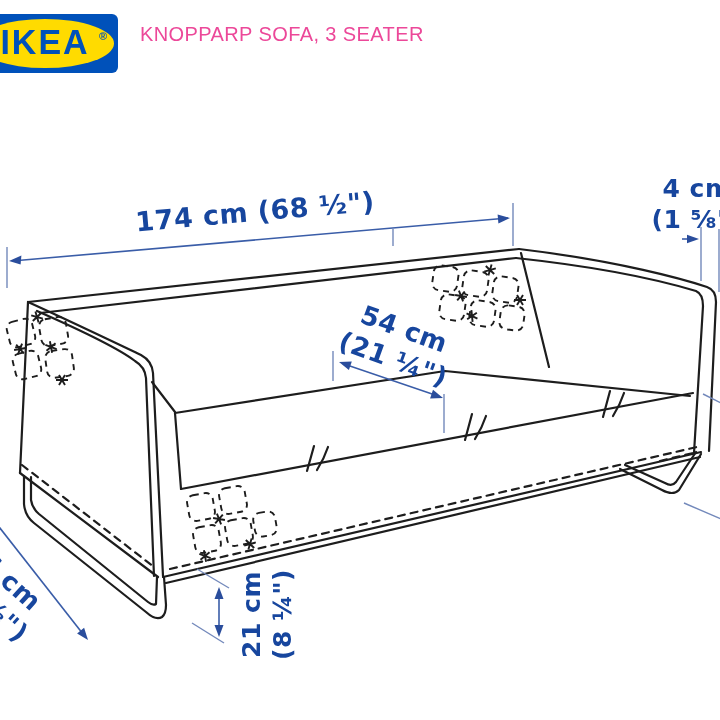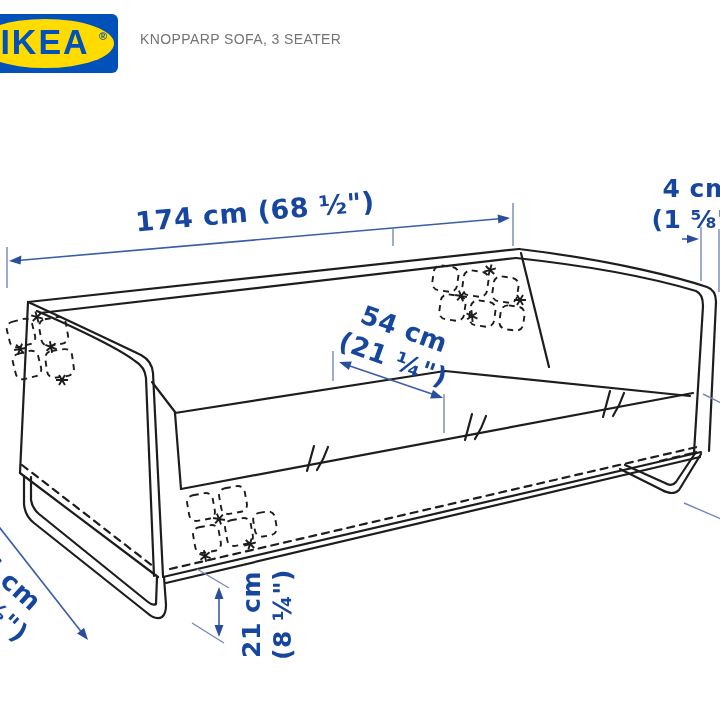--- a/index.html
+++ b/index.html
@@ -9,21 +9,21 @@
   
   .logo{position:absolute;left:-28px;top:14px;width:146px;height:59px;
         background:#0051BA;border-radius:6px;}
   .logo .oval{position:absolute;left:4px;top:5px;width:138px;height:49px;
         background:#FFDB00;border-radius:50%;}
   .logo .word{position:absolute;left:0;top:50%;transform:translateY(-54%) scaleY(1.04);
         width:146px;text-align:center;font-weight:bold;font-size:34px;letter-spacing:2px;
         color:#0051BA;font-family:"Liberation Sans",sans-serif;}
   .logo .reg{position:absolute;left:127px;top:16px;font-size:11px;font-weight:bold;color:#0051BA;}
   
-  .title{position:absolute;left:140px;top:31px;font-size:14px;color:#737373;
+  .title{position:absolute;left:140px;top:23px;font-size:20px;color:#ec4899;
          letter-spacing:0.4px;white-space:nowrap;}
   
   svg{position:absolute;left:0;top:0;}
   .ink{stroke:#1d1d1d;stroke-width:2.2;fill:none;stroke-linecap:round;stroke-linejoin:round;}
   .dash{stroke-dasharray:7 6;}
   .quilt{stroke:#1d1d1d;stroke-width:1.9;fill:none;stroke-dasharray:6 5;}
   .star{stroke:#1d1d1d;stroke-width:1.9;fill:none;}
   .ext{stroke:#7389bb;stroke-width:1.4;fill:none;}
   .dline{stroke:#3a5da8;stroke-width:1.6;fill:none;}
   .ahead{fill:#2a4d9c;stroke:none;}

